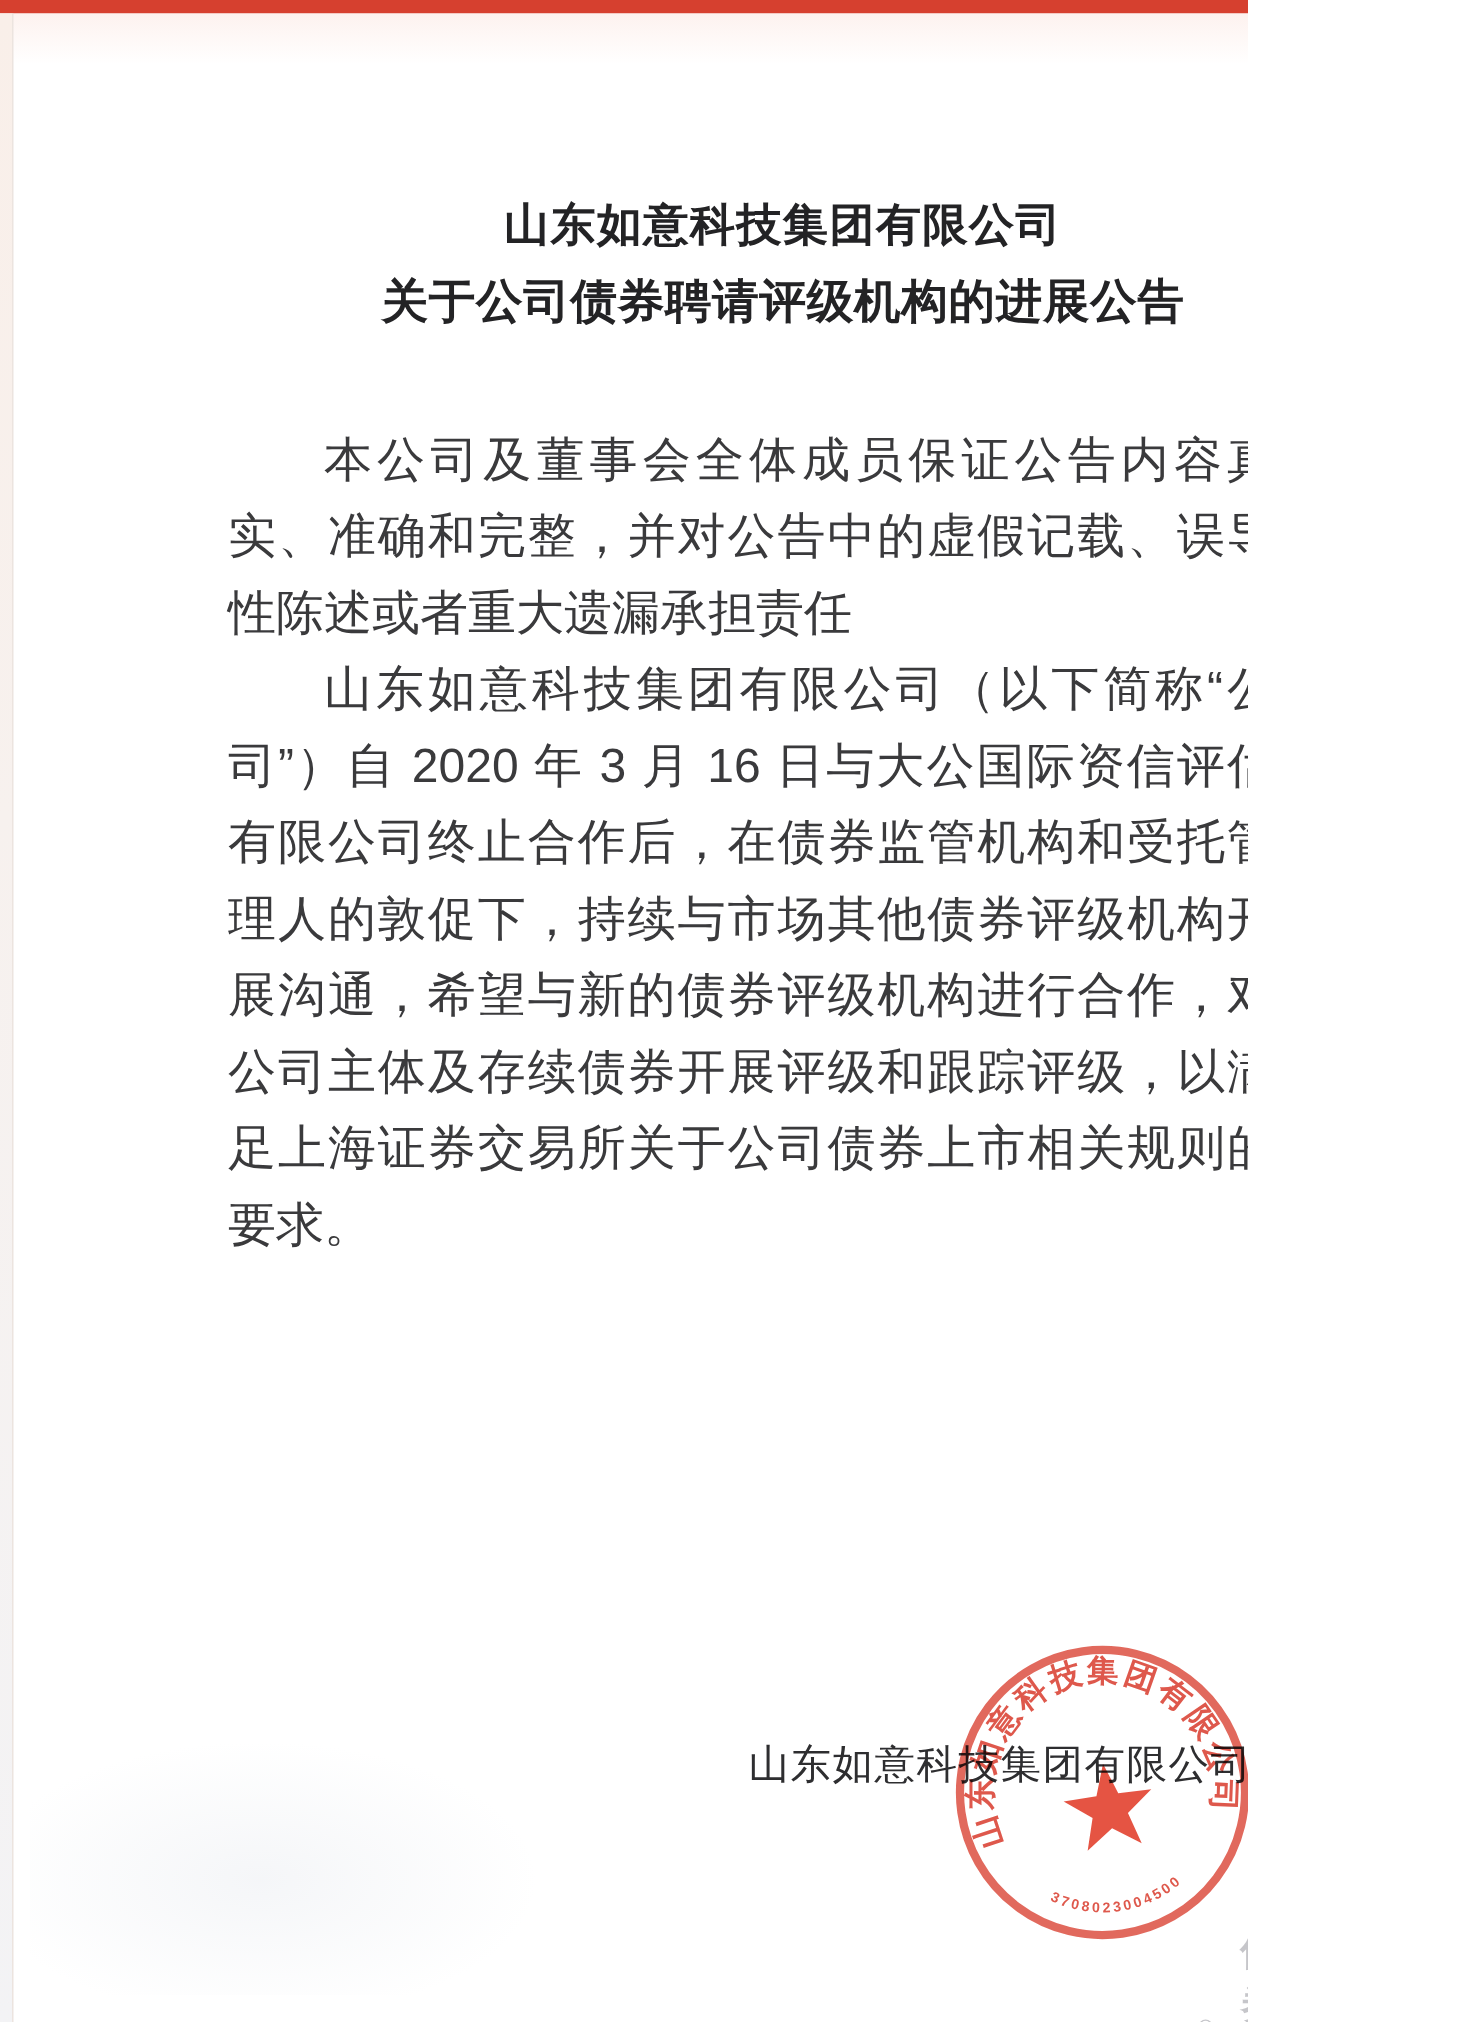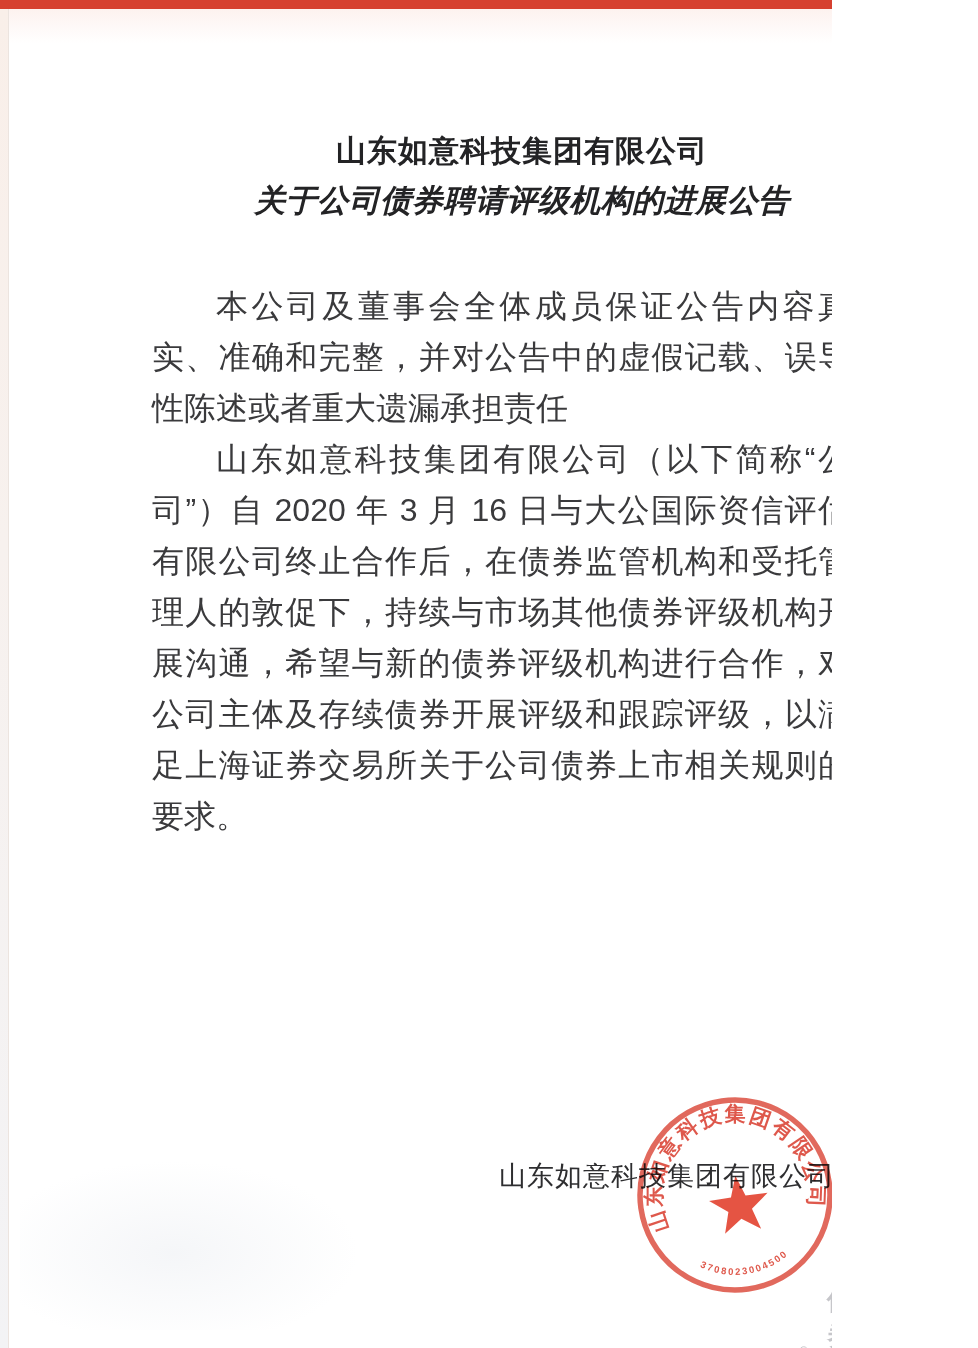--- a/index.html
+++ b/index.html
@@ -36,21 +36,21 @@
     position:absolute;left:20px;top:1160px;width:340px;height:170px;
     background:radial-gradient(ellipse at 45% 55%, rgba(208,214,224,0.22), rgba(208,214,224,0) 70%);
     pointer-events:none;
   }
   .titles{
     position:absolute;left:172px;top:126px;width:700px;
     text-align:center;color:var(--title-text,#232325);
     font-weight:bold;line-height:50px;
   }
   .titles .t1{font-size:30px;letter-spacing:1px;}
-  .titles .t2{font-size:31px;letter-spacing:0.5px;font-style:italic;}
+  .titles .t2{font-size:31px;letter-spacing:0.5px;}
   .doc-body{
     position:absolute;left:152px;top:281px;width:698px;
     color:var(--body-text,#3a3a3c);
     font-size:32px;line-height:51px;
     text-align:justify;
   }
   .doc-body p{text-indent:2em;margin:0;}
   .signature{
     position:absolute;left:430px;top:1150px;width:405px;
     text-align:right;color:#2e2e30;font-size:27px;line-height:53px;

